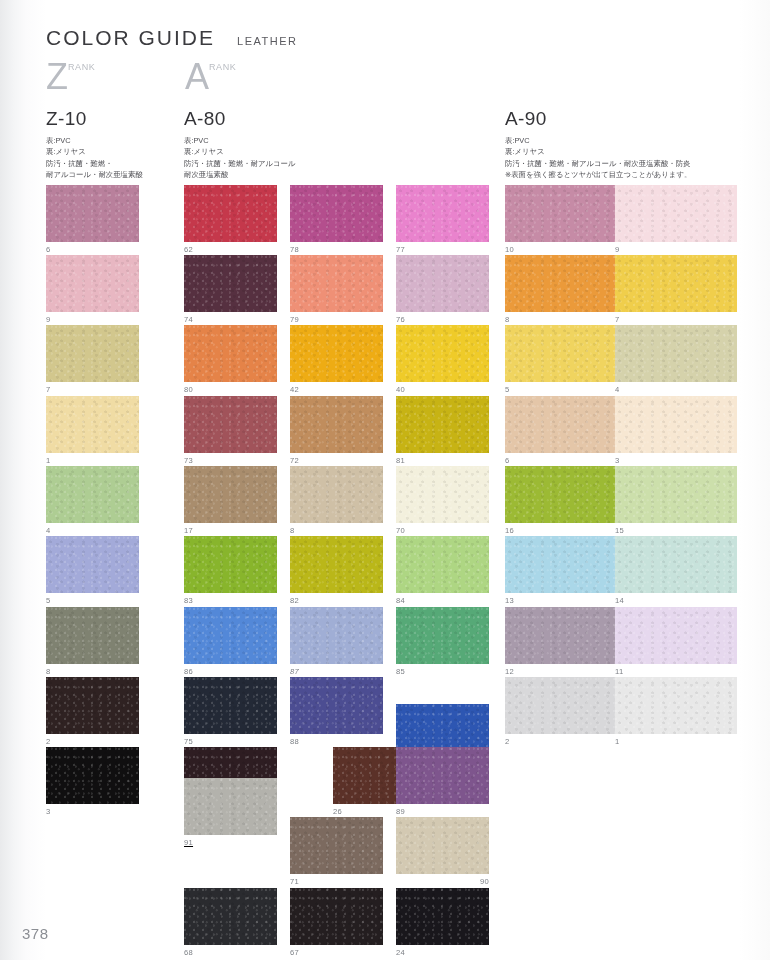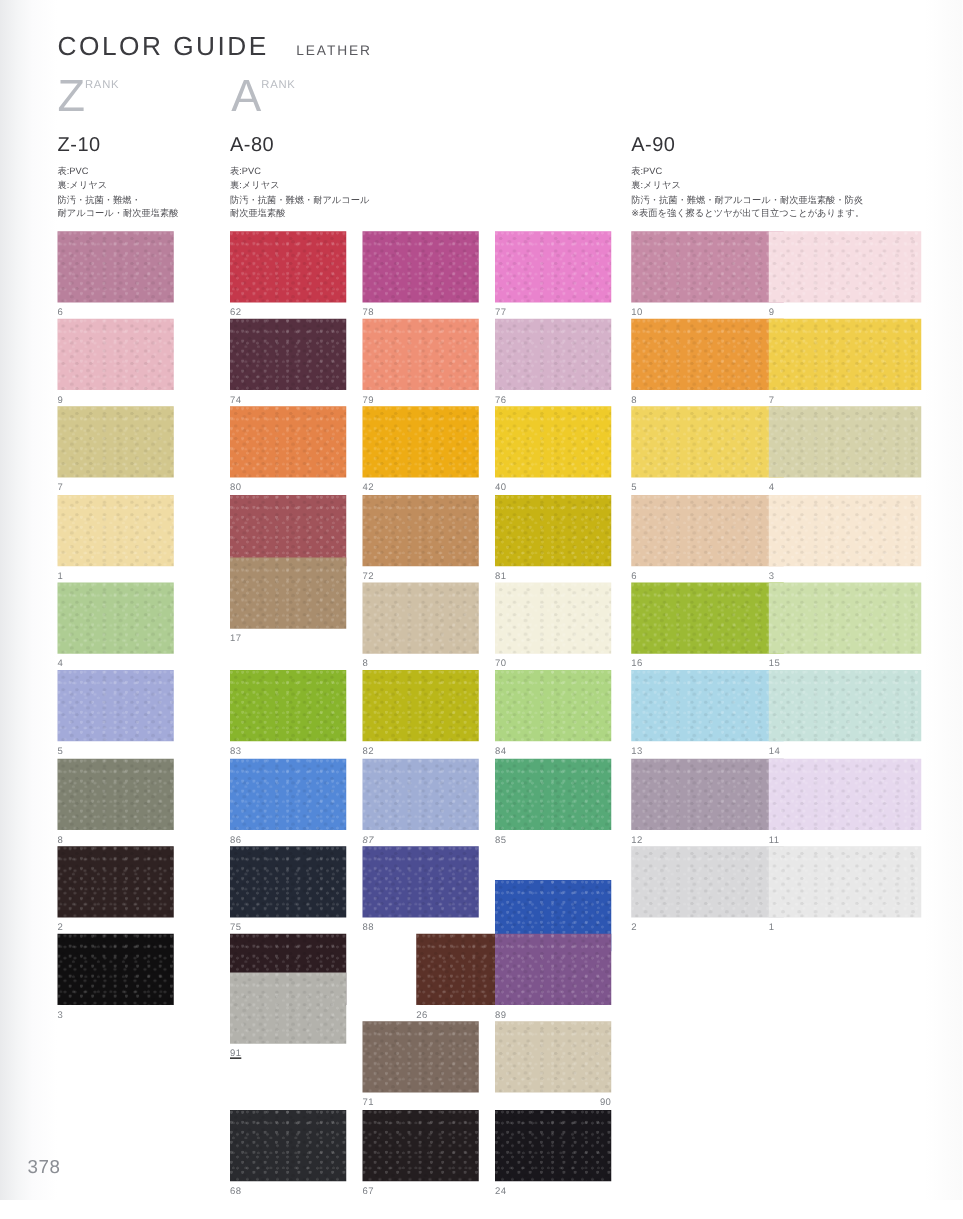--- a/index.html
+++ b/index.html
@@ -59,21 +59,21 @@
     font-size: 9px;
     letter-spacing: 0.6px;
     color: #b9bcc2;
     margin-top: 2px;
   }
   
   .grp {
     position: absolute;
   }
   .grp-code {
-    font-size: 16px;
+    font-size: 19px;
     color: #333337;
     letter-spacing: 0.4px;
     font-weight: 400;
     margin-bottom: 5px;
   }
   .grp-spec {
     font-size: 7.4px;
     line-height: 1.55;
     color: #4d4d52;
     white-space: nowrap;
@@ -214,21 +214,21 @@
         <div class="chip-num">74</div>
       </div>
       <div class="cell" style="left: 184px; top: 325px;">
         <div class="chip" title="80" style="background: rgb(229, 131, 72);"></div>
         <div class="chip-num">80</div>
       </div>
       <div class="cell" style="left: 184px; top: 396px;">
         <div class="chip" title="73" style="background: rgb(161, 83, 90);"></div>
         <div class="chip-num">73</div>
       </div>
-      <div class="cell" style="left: 184px; top: 446px;">
+      <div class="cell" style="left: 184px; top: 466px;">
         <div class="chip" title="17" style="background: rgb(169, 141, 109);"></div>
         <div class="chip-num">17</div>
       </div>
       <div class="cell" style="left: 184px; top: 536px;">
         <div class="chip" title="83" style="background: rgb(136, 181, 44);"></div>
         <div class="chip-num">83</div>
       </div>
       <div class="cell" style="left: 184px; top: 607px;">
         <div class="chip" title="86" style="background: rgb(83, 136, 216);"></div>
         <div class="chip-num">86</div>

